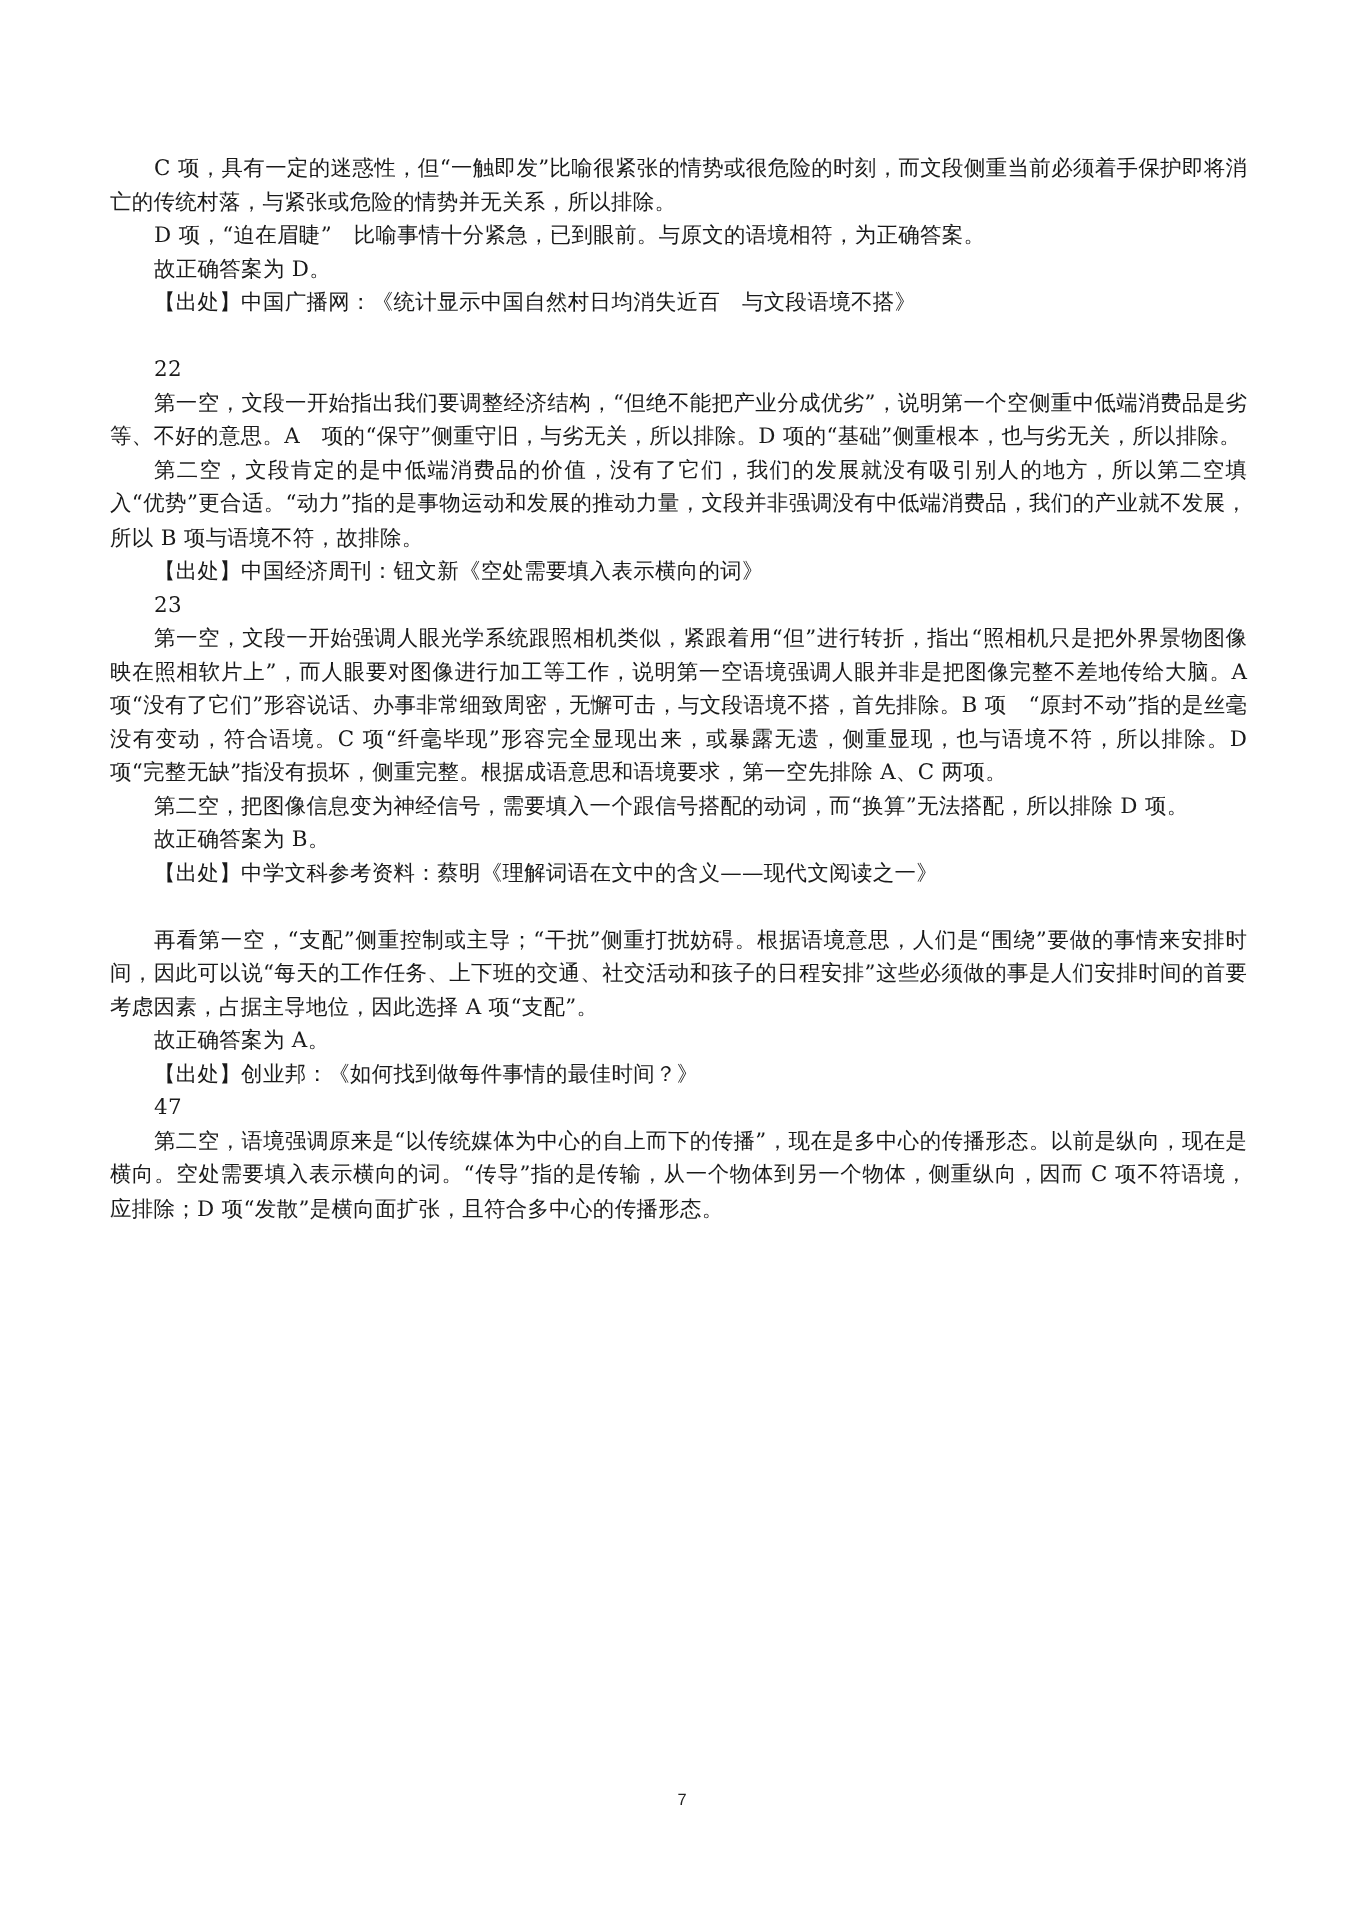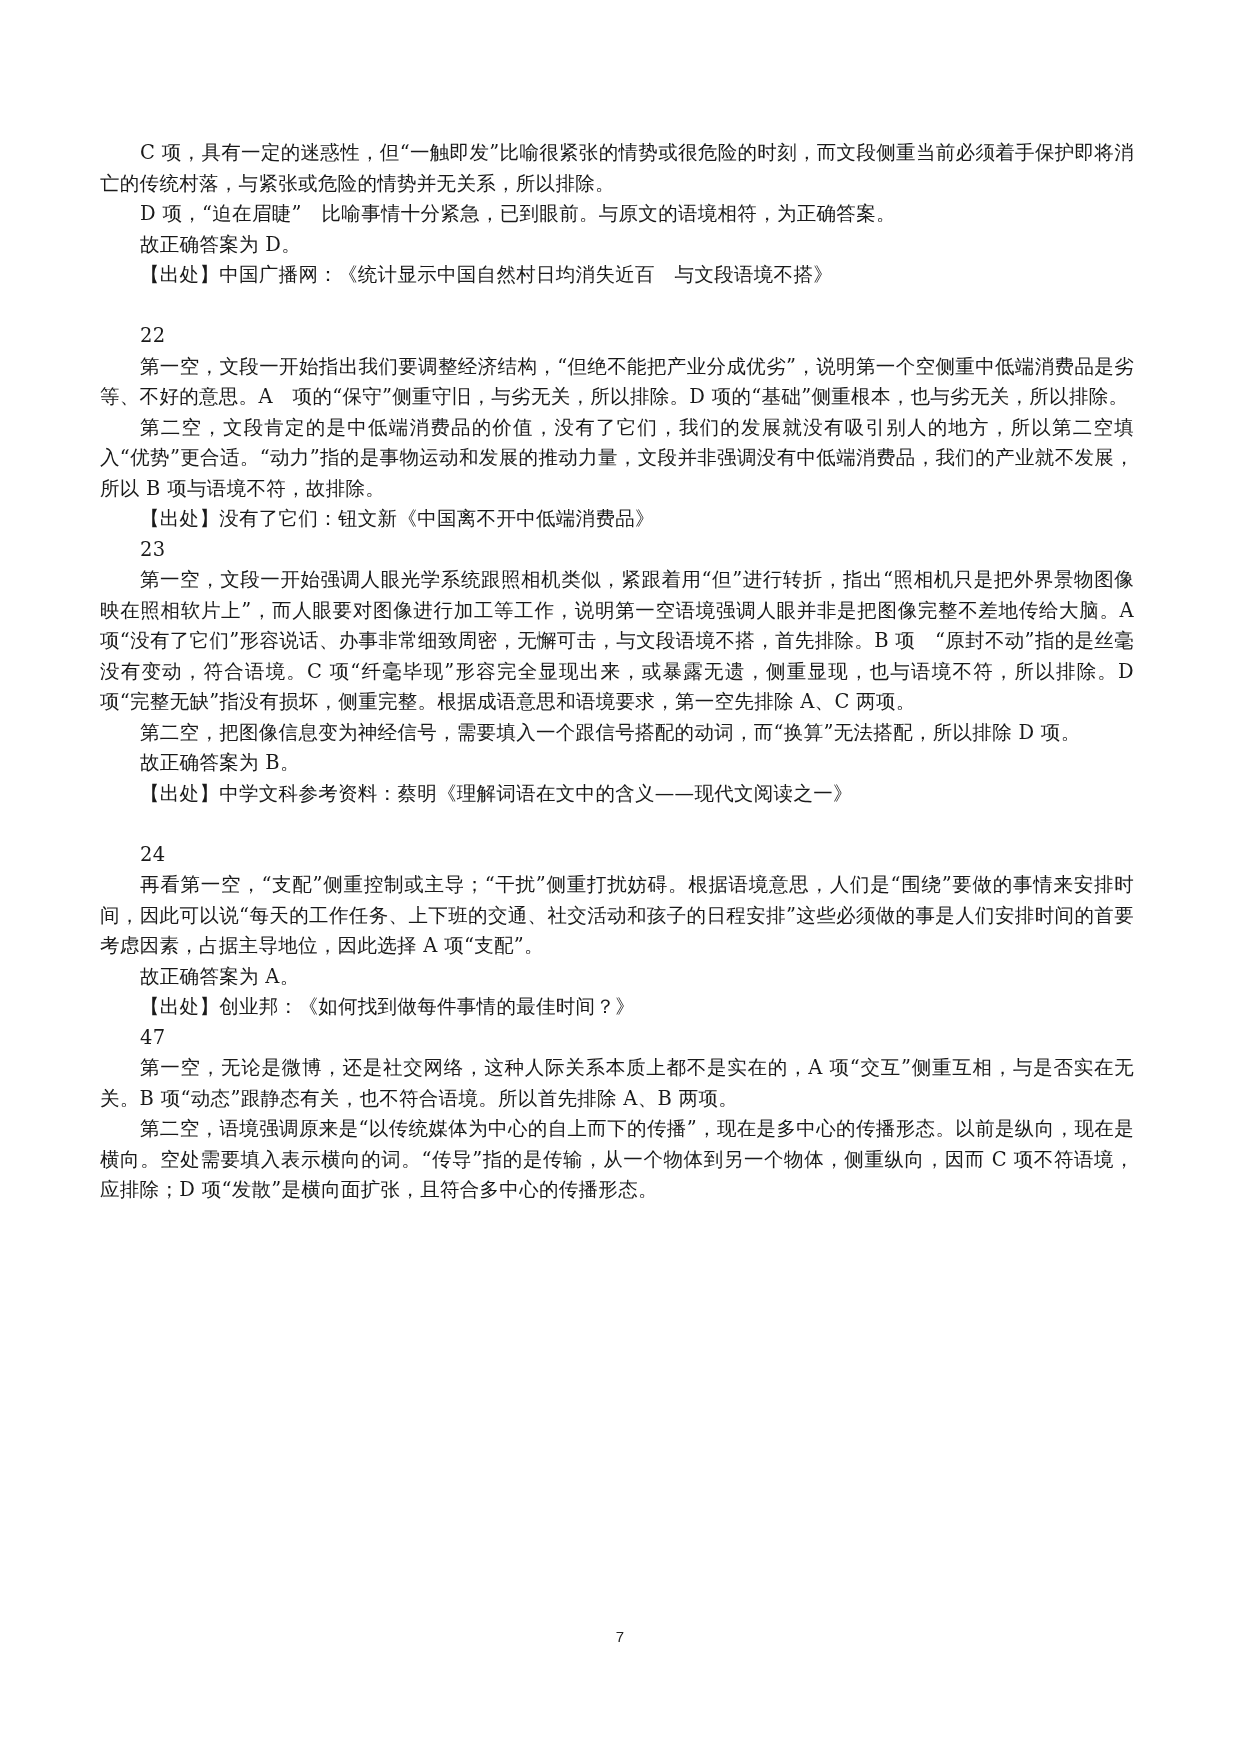--- a/index.html
+++ b/index.html
@@ -23,29 +23,27 @@
 
 <div class="page">
   <p class="p">C 项，具有一定的迷惑性，但“一触即发”比喻很紧张的情势或很危险的时刻，而文段侧重当前必须着手保护即将消亡的传统村落，与紧张或危险的情势并无关系，所以排除。</p>
   <p class="p">D 项，“迫在眉睫”　比喻事情十分紧急，已到眼前。与原文的语境相符，为正确答案。</p>
   <p class="p">故正确答案为 D。</p>
   <p class="p">【出处】中国广播网：《统计显示中国自然村日均消失近百　与文段语境不搭》</p>
   <div class="blank"></div>
   <p class="num">22</p>
   <p class="p">第一空，文段一开始指出我们要调整经济结构，“但绝不能把产业分成优劣”，说明第一个空侧重中低端消费品是劣等、不好的意思。A　项的“保守”侧重守旧，与劣无关，所以排除。D 项的“基础”侧重根本，也与劣无关，所以排除。</p>
   <p class="p">第二空，文段肯定的是中低端消费品的价值，没有了它们，我们的发展就没有吸引别人的地方，所以第二空填入“优势”更合适。“动力”指的是事物运动和发展的推动力量，文段并非强调没有中低端消费品，我们的产业就不发展，所以 B 项与语境不符，故排除。</p>
-  <p class="p">【出处】没有了它们：钮文新《中国离不开中低端消费品》</p>
+  <p class="p">【出处】中国经济周刊：钮文新《空处需要填入表示横向的词》</p>
   <p class="num">23</p>
   <p class="p">第一空，文段一开始强调人眼光学系统跟照相机类似，紧跟着用“但”进行转折，指出“照相机只是把外界景物图像映在照相软片上”，而人眼要对图像进行加工等工作，说明第一空语境强调人眼并非是把图像完整不差地传给大脑。A 项“没有了它们”形容说话、办事非常细致周密，无懈可击，与文段语境不搭，首先排除。B 项　“原封不动”指的是丝毫没有变动，符合语境。C 项“纤毫毕现”形容完全显现出来，或暴露无遗，侧重显现，也与语境不符，所以排除。D 项“完整无缺”指没有损坏，侧重完整。根据成语意思和语境要求，第一空先排除 A、C 两项。</p>
   <p class="p">第二空，把图像信息变为神经信号，需要填入一个跟信号搭配的动词，而“换算”无法搭配，所以排除 D 项。</p>
   <p class="p">故正确答案为 B。</p>
   <p class="p">【出处】中学文科参考资料：蔡明《理解词语在文中的含义——现代文阅读之一》</p>
   <div class="blank"></div>
-  <p class="num">24</p>
   <p class="p">再看第一空，“支配”侧重控制或主导；“干扰”侧重打扰妨碍。根据语境意思，人们是“围绕”要做的事情来安排时间，因此可以说“每天的工作任务、上下班的交通、社交活动和孩子的日程安排”这些必须做的事是人们安排时间的首要考虑因素，占据主导地位，因此选择 A 项“支配”。</p>
   <p class="p">故正确答案为 A。</p>
   <p class="p">【出处】创业邦：《如何找到做每件事情的最佳时间？》</p>
   <p class="num">47</p>
-  <p class="p">第一空，无论是微博，还是社交网络，这种人际关系本质上都不是实在的，A 项“交互”侧重互相，与是否实在无关。B 项“动态”跟静态有关，也不符合语境。所以首先排除 A、B 两项。</p>
   <p class="p">第二空，语境强调原来是“以传统媒体为中心的自上而下的传播”，现在是多中心的传播形态。以前是纵向，现在是横向。空处需要填入表示横向的词。“传导”指的是传输，从一个物体到另一个物体，侧重纵向，因而 C 项不符语境，应排除；D 项“发散”是横向面扩张，且符合多中心的传播形态。</p>
 </div>
 
 <div class="pagenum">7</div>
 
 </body></html>

